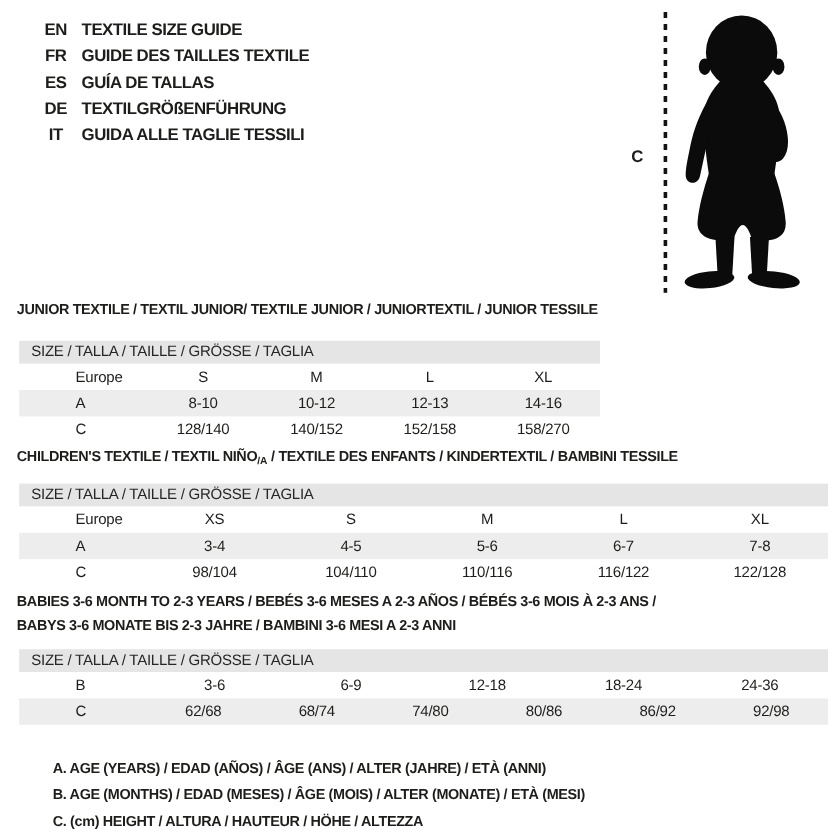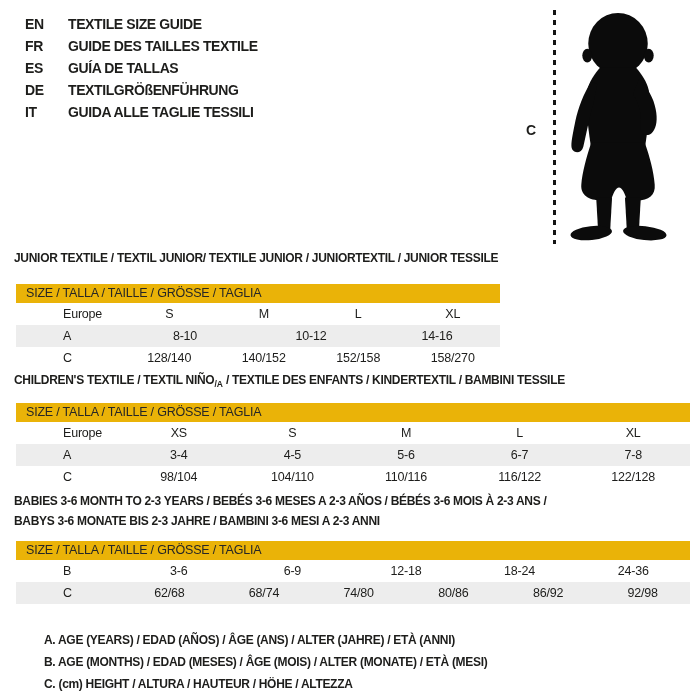--- a/index.html
+++ b/index.html
@@ -5,40 +5,40 @@
   html,body{margin:0;padding:0;}
   body{
     width:700px;height:700px;position:relative;overflow:hidden;
     background:#ffffff;color:#1d1d1b;
     font-family:"Liberation Sans",sans-serif;
   }
   
   .lang-block{position:absolute;left:25px;top:13px;}
   .lang-row{display:flex;height:22px;align-items:center;
     font-weight:bold;font-size:14px;letter-spacing:-0.4px;white-space:nowrap;}
-  .lang-code{width:43px;flex:0 0 43px;}
+  .lang-code{width:43px;flex:0 0 43px;text-align:center;}
   
   .figure{position:absolute;left:510px;top:6px;width:185px;height:242px;}
   .dash-line{position:absolute;left:43px;top:4px;width:3px;height:234px;
     background:repeating-linear-gradient(to bottom,#141414 0 5px,transparent 5px 10px);}
   .measure-label{position:absolute;left:16px;top:116px;font-weight:bold;font-size:14px;}
   .silhouette{position:absolute;left:48px;top:2px;}
   
   .sec-heading{position:absolute;left:14px;font-weight:bold;font-size:12px;
     letter-spacing:-0.3px;white-space:nowrap;line-height:15px;}
   .sec-heading .subA{font-size:8.5px;vertical-align:-3px;letter-spacing:0;}
   .heading-junior{top:251px;}
   .heading-children{top:373px;}
   .heading-babies{top:491px;line-height:20px;}
   
   .size-table{position:absolute;left:16px;}
   .table-junior{top:284px;width:484px;}
   .table-children{top:403px;width:674px;}
   .table-babies{top:541px;width:674px;}
-  .band{height:19px;line-height:19px;background:#eab308;color:#262626;
+  .band{height:19px;line-height:19px;background:#e5e5e5;color:#262626;
     padding-left:10px;font-size:12.5px;letter-spacing:-0.2px;white-space:nowrap;}
   .trow{display:flex;height:22px;line-height:22px;font-size:12.5px;letter-spacing:-0.2px;}
   .trow.shaded{background:#ededed;}
   .tlabel{flex:0 0 59px;width:59px;padding-left:7px;margin-left:40px;}
   .tval{flex:1;text-align:center;}
   
   .legend{position:absolute;left:25px;top:629px;}
   .legend-line{height:22px;line-height:22px;font-weight:bold;font-size:12px;
     letter-spacing:-0.3px;white-space:nowrap;margin-left:19px;}
 </style>
@@ -102,20 +102,21 @@
     <span class="tlabel">Europe</span>
     <span class="tval">S</span>
     <span class="tval">M</span>
     <span class="tval">L</span>
     <span class="tval">XL</span>
   </div>
   <div class="trow shaded">
     <span class="tlabel">A</span>
     <span class="tval">8-10</span>
     <span class="tval">10-12</span>
+    <span class="tval">12-13</span>
     <span class="tval">14-16</span>
   </div>
   <div class="trow">
     <span class="tlabel">C</span>
     <span class="tval">128/140</span>
     <span class="tval">140/152</span>
     <span class="tval">152/158</span>
     <span class="tval">158/270</span>
   </div>
 </div>

